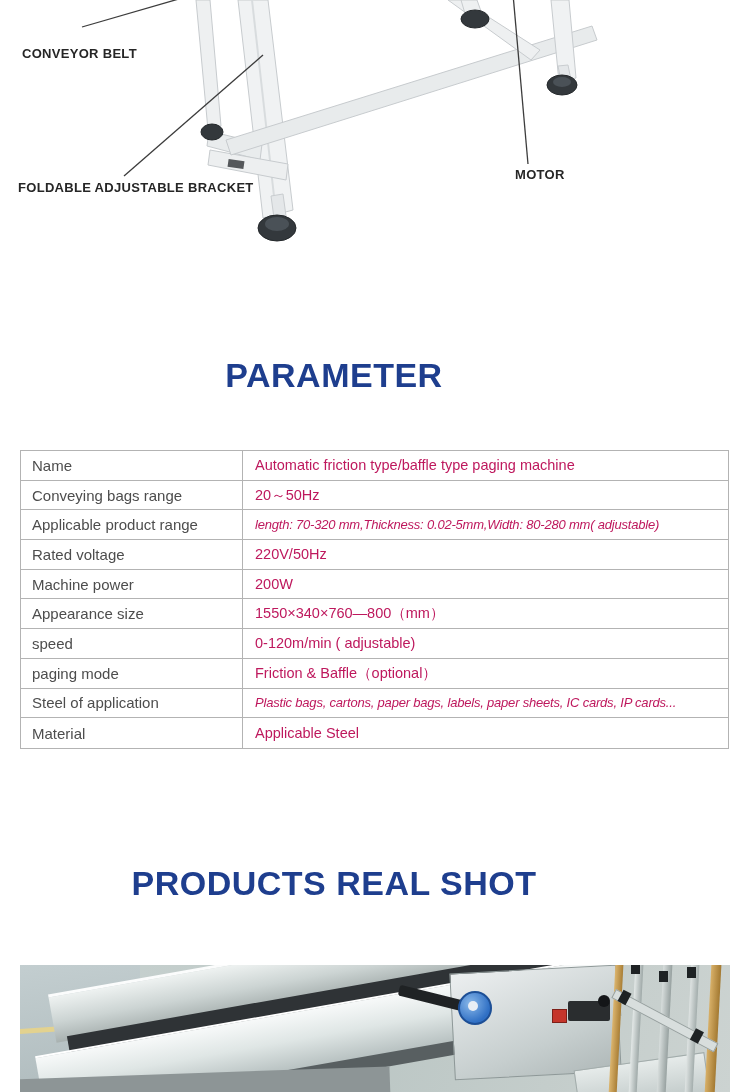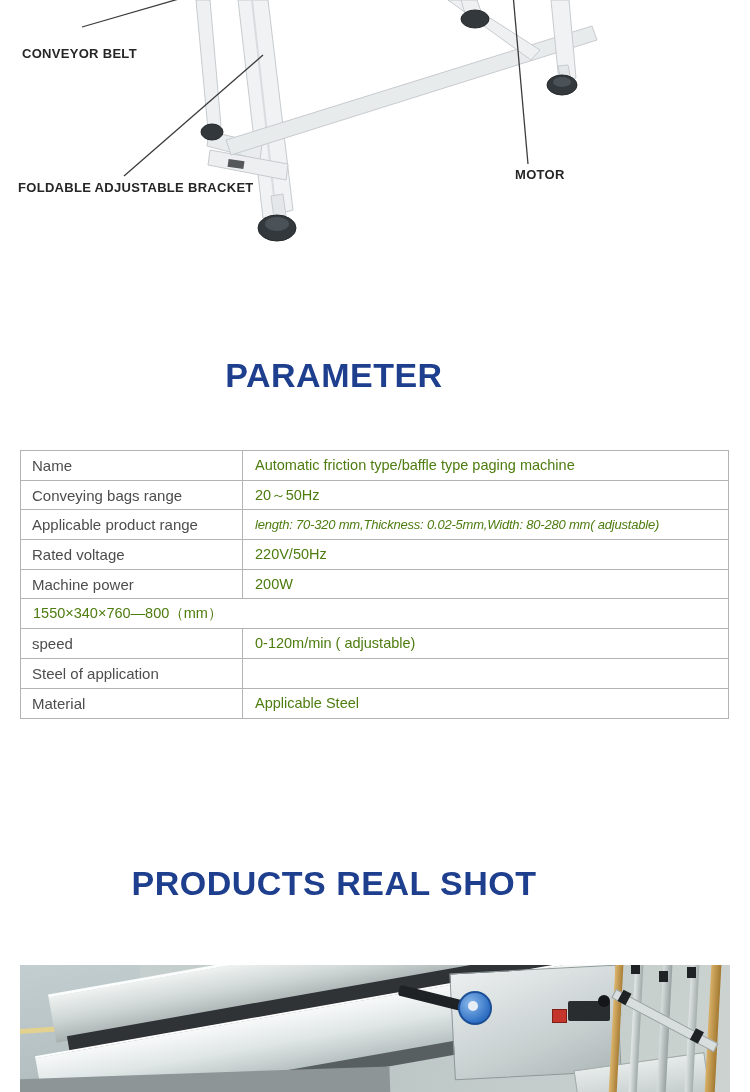--- a/index.html
+++ b/index.html
@@ -38,21 +38,21 @@
   }
   .spec-row:last-child{border-bottom:none;}
   .spec-label{
     width:222px;box-sizing:border-box;border-right:1px solid #b3b3b3;
     padding:0 4px 0 11px;display:flex;align-items:center;
     font-size:15px;color:#4d4d4d;white-space:nowrap;overflow:hidden;
   }
   .spec-value{
     flex:1;box-sizing:border-box;padding:0 4px 0 12px;
     display:flex;align-items:center;
-    font-size:14.5px;color:#4d7c0f;white-space:nowrap;overflow:hidden;
+    font-size:14.5px;color:#be185d;white-space:nowrap;overflow:hidden;
   }
   .spec-row.sm .spec-value{font-size:13px;letter-spacing:-0.2px;font-style:italic;}
   
   .photo{
     position:absolute;left:20px;top:965px;width:710px;height:127px;
     overflow:hidden;background:linear-gradient(105deg,#c9d3d1 0%,#bcc7c5 50%,#ccd3d1 100%);
   }
   .photo *{position:absolute;}
   .ph-floor{left:-10px;top:0;width:130px;height:140px;
     background:linear-gradient(170deg,#c3ced0,#adb9bb);}
@@ -150,28 +150,34 @@
   </div>
   <div class="spec-row">
     <div class="spec-label">Rated voltage</div>
     <div class="spec-value">220V/50Hz</div>
   </div>
   <div class="spec-row">
     <div class="spec-label">Machine power</div>
     <div class="spec-value">200W</div>
   </div>
   <div class="spec-row">
+    <div class="spec-label">Appearance size</div>
     <div class="spec-value">1550×340×760—800（mm）</div>
   </div>
   <div class="spec-row">
     <div class="spec-label">speed</div>
     <div class="spec-value">0-120m/min ( adjustable)</div>
   </div>
+  <div class="spec-row">
+    <div class="spec-label">paging mode</div>
+    <div class="spec-value">Friction &amp; Baffle（optional）</div>
+  </div>
   <div class="spec-row sm">
     <div class="spec-label">Steel of application</div>
+    <div class="spec-value">Plastic bags, cartons, paper bags, labels, paper sheets, IC cards, IP cards...</div>
   </div>
   <div class="spec-row">
     <div class="spec-label">Material</div>
     <div class="spec-value">Applicable Steel</div>
   </div>
 </div>
 
 <div class="heading realshot">PRODUCTS REAL SHOT</div>
 
 <div class="photo">

